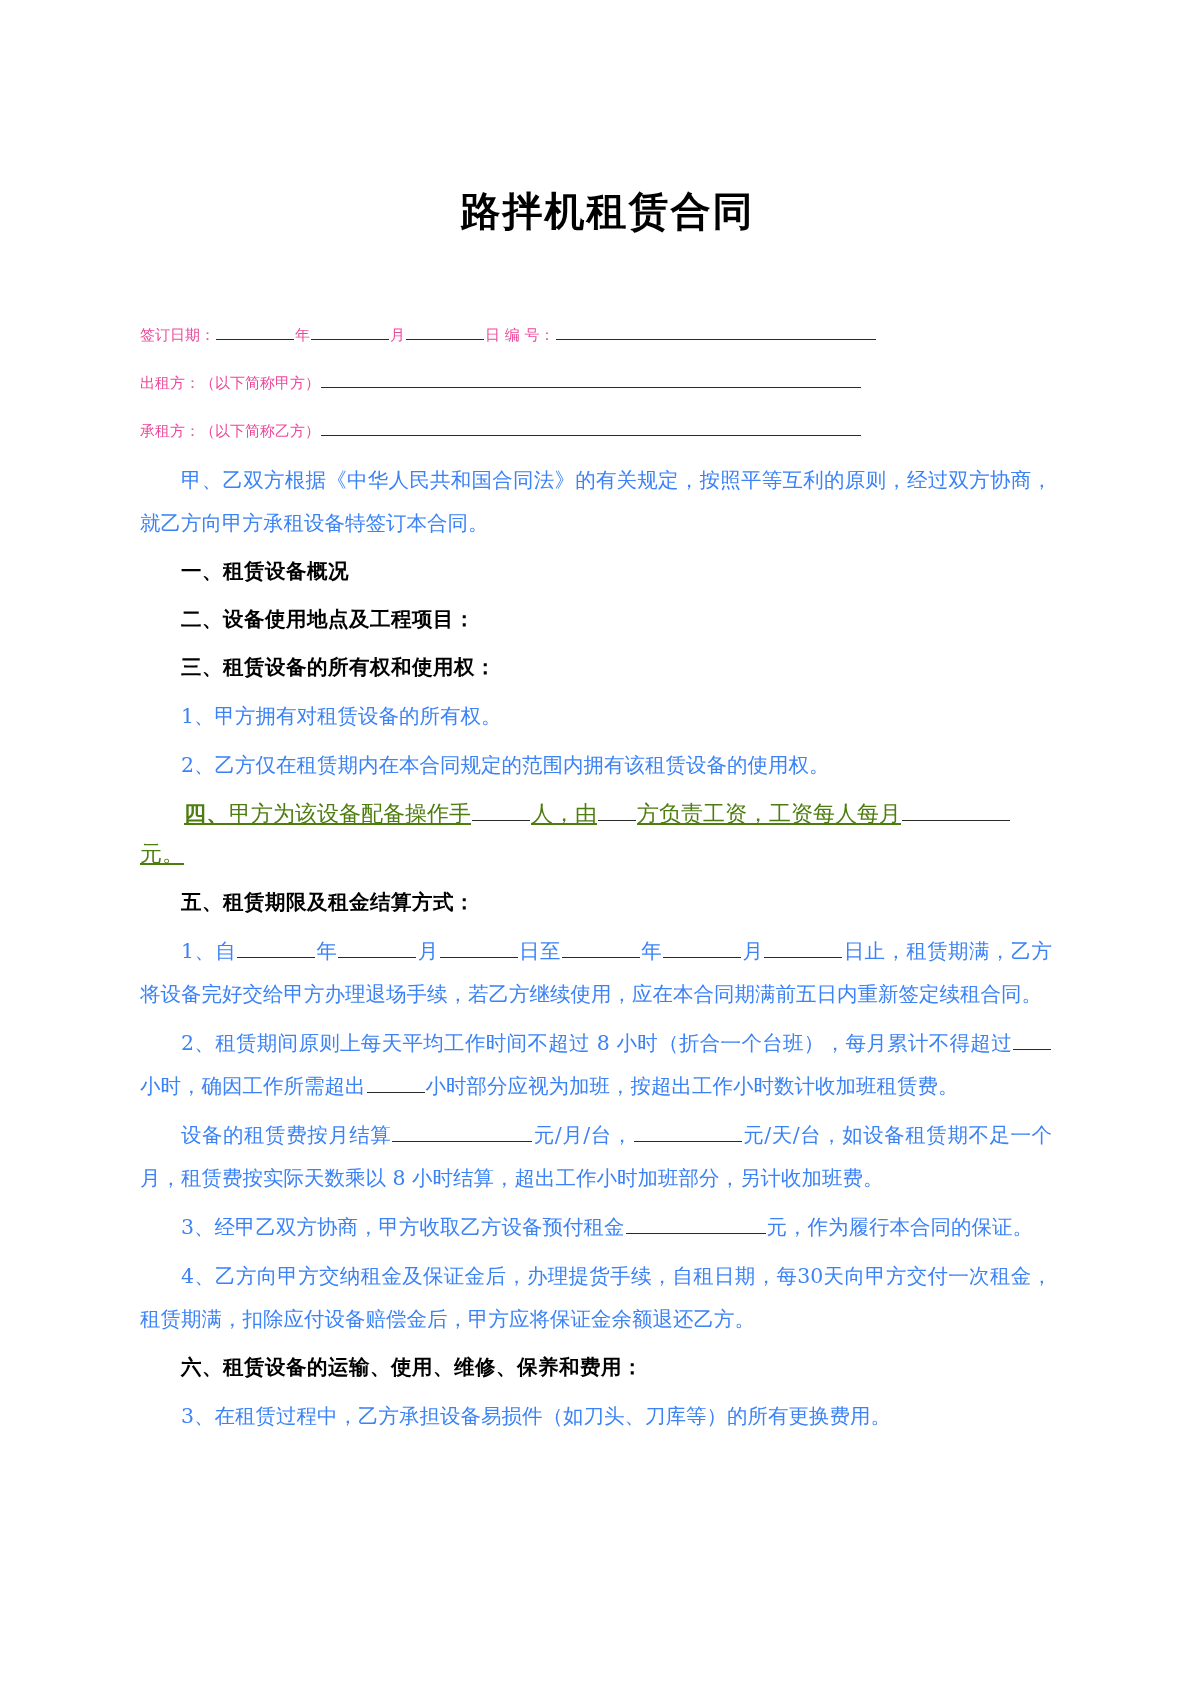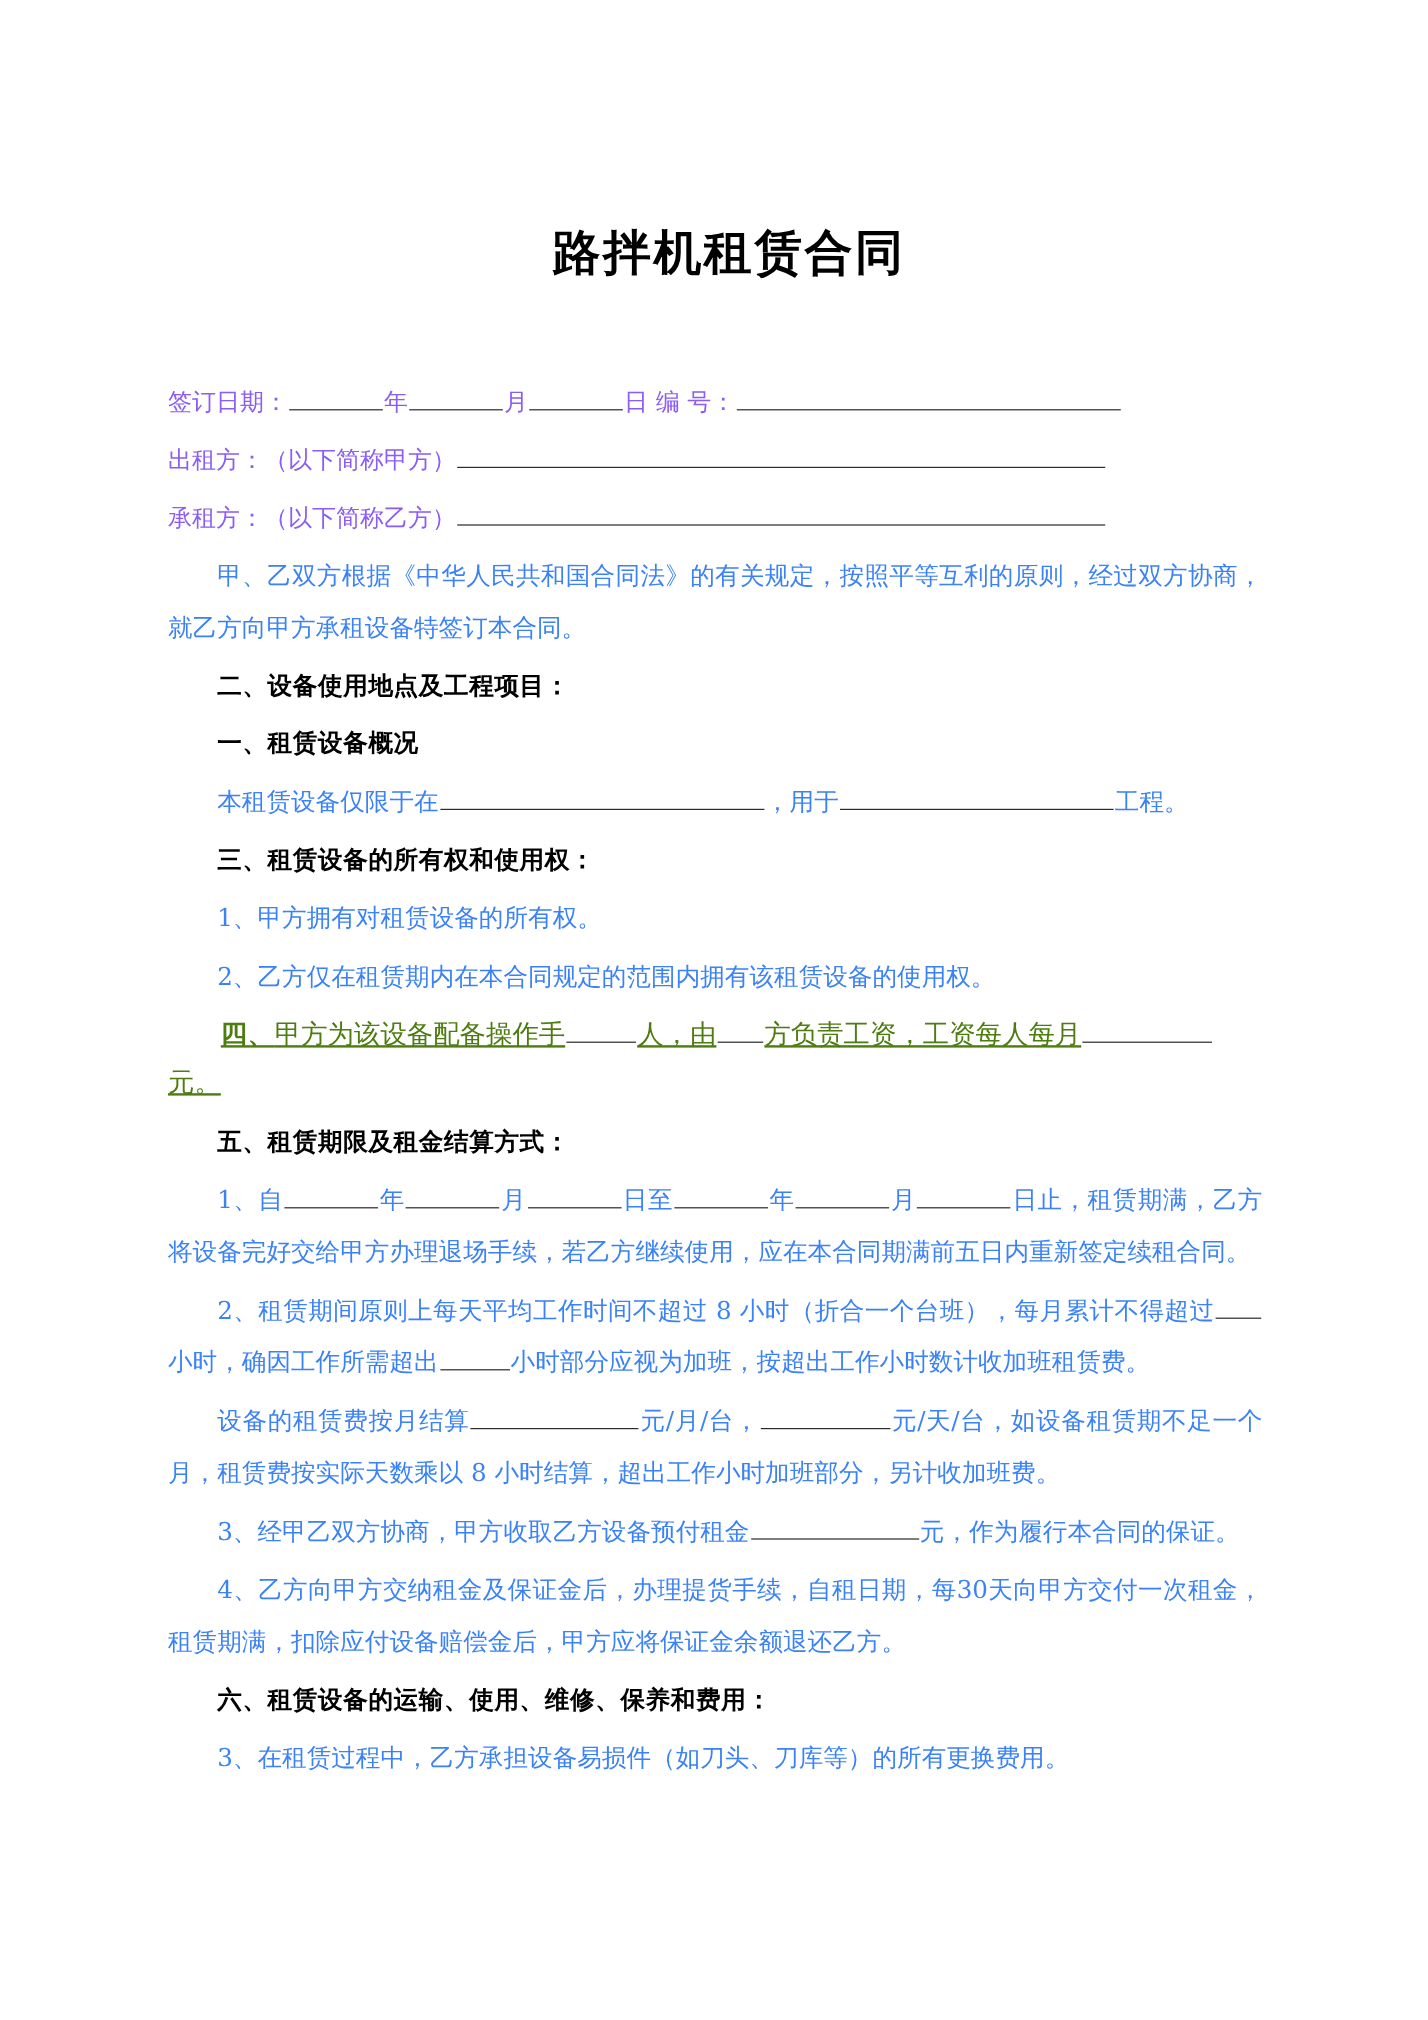--- a/index.html
+++ b/index.html
@@ -29,24 +29,24 @@
     padding-top: 185px;
     font-family: "DejaVu Serif", "Liberation Serif", serif;
     line-height: 1.3;
     padding-left: 25px;
   }
   .body-area {
     padding: 0 138px 0 140px;
     margin-top: 78px;
   }
   .line {
-    font-size: 20px;
+    font-size: 15px;
     line-height: 40px;
     margin: 0 0 8px 0;
-    color: #8b5cf6;
+    color: #ec4899;
     white-space: nowrap;
   }
   .para {
     font-size: 20.5px;
     line-height: 43px;
     margin: 0 0 6px 0;
     color: #3b82f6;
     text-align: justify;
     text-justify: inter-ideograph;
   }
@@ -107,26 +107,23 @@
     <p class="line">
       <span>出租方：（以下简称甲方）</span><span class="blank b-party"></span>
     </p>
 
     <p class="line">
       <span>承租方：（以下简称乙方）</span><span class="blank b-party"></span>
     </p>
 
     <p class="para indent">甲、乙双方根据《中华人民共和国合同法》的有关规定，按照平等互利的原则，经过双方协商，就乙方向甲方承租设备特签订本合同。</p>
 
+    <p class="heading">一、租赁设备概况</p>
+
     <p class="heading">二、设备使用地点及工程项目：</p>
-
-    <p class="heading">一、租赁设备概况</p>
-    <p class="para indent">
-      <span>本租赁设备仅限于在</span><span class="blank b-place"></span><span>，用于</span><span class="blank b-proj"></span><span>工程。</span>
-    </p>
 
     <p class="heading">三、租赁设备的所有权和使用权：</p>
     <p class="para indent">1、甲方拥有对租赁设备的所有权。</p>
     <p class="para indent">2、乙方仅在租赁期内在本合同规定的范围内拥有该租赁设备的使用权。</p>
 
     <p class="heading-mixed">
       <span class="num">四、</span><span>甲方为该设备配备操作手</span><span class="blank b-sm"></span><span>人，由</span><span class="blank b-xs"></span><span>方负责工资，工资每人每月</span><span class="blank b-lg"></span><span>元。</span>
     </p>
 
     <p class="heading">五、租赁期限及租金结算方式：</p>

